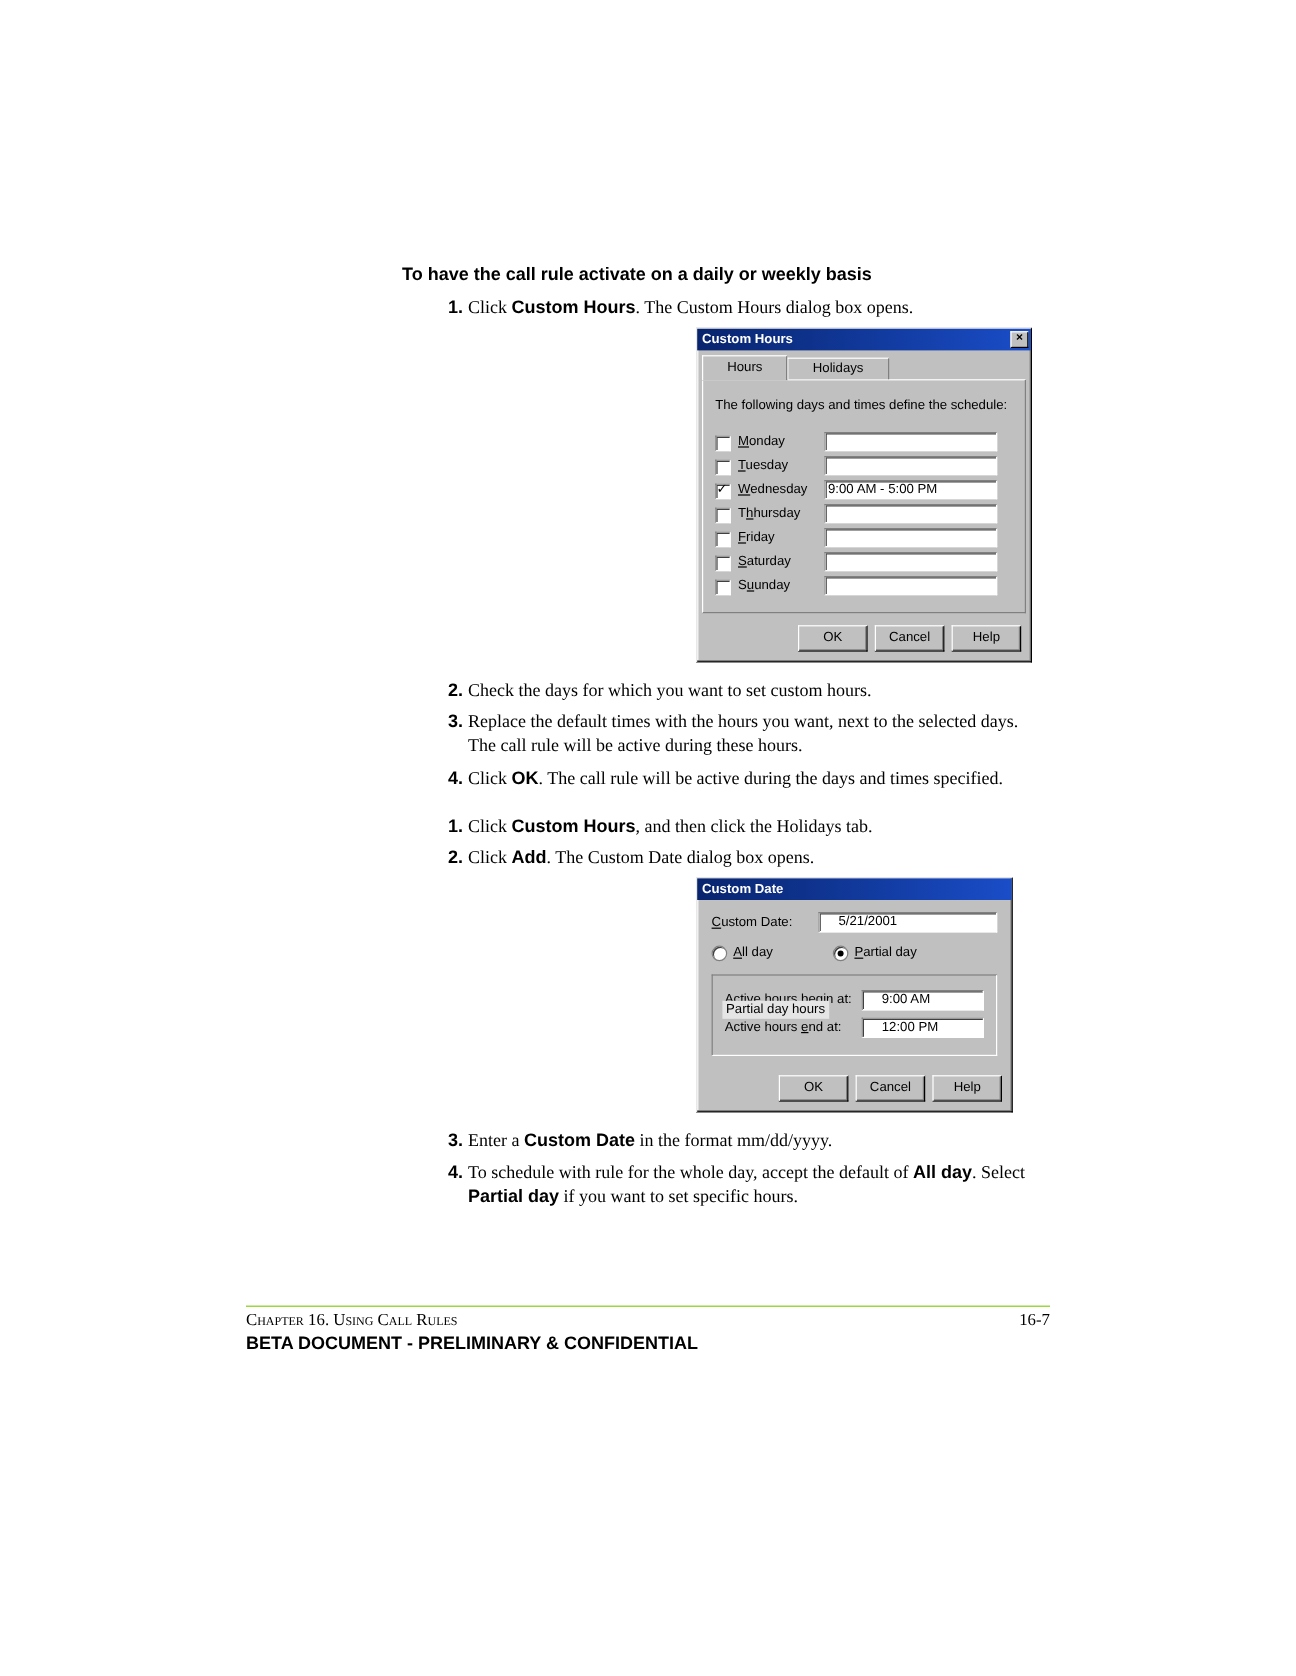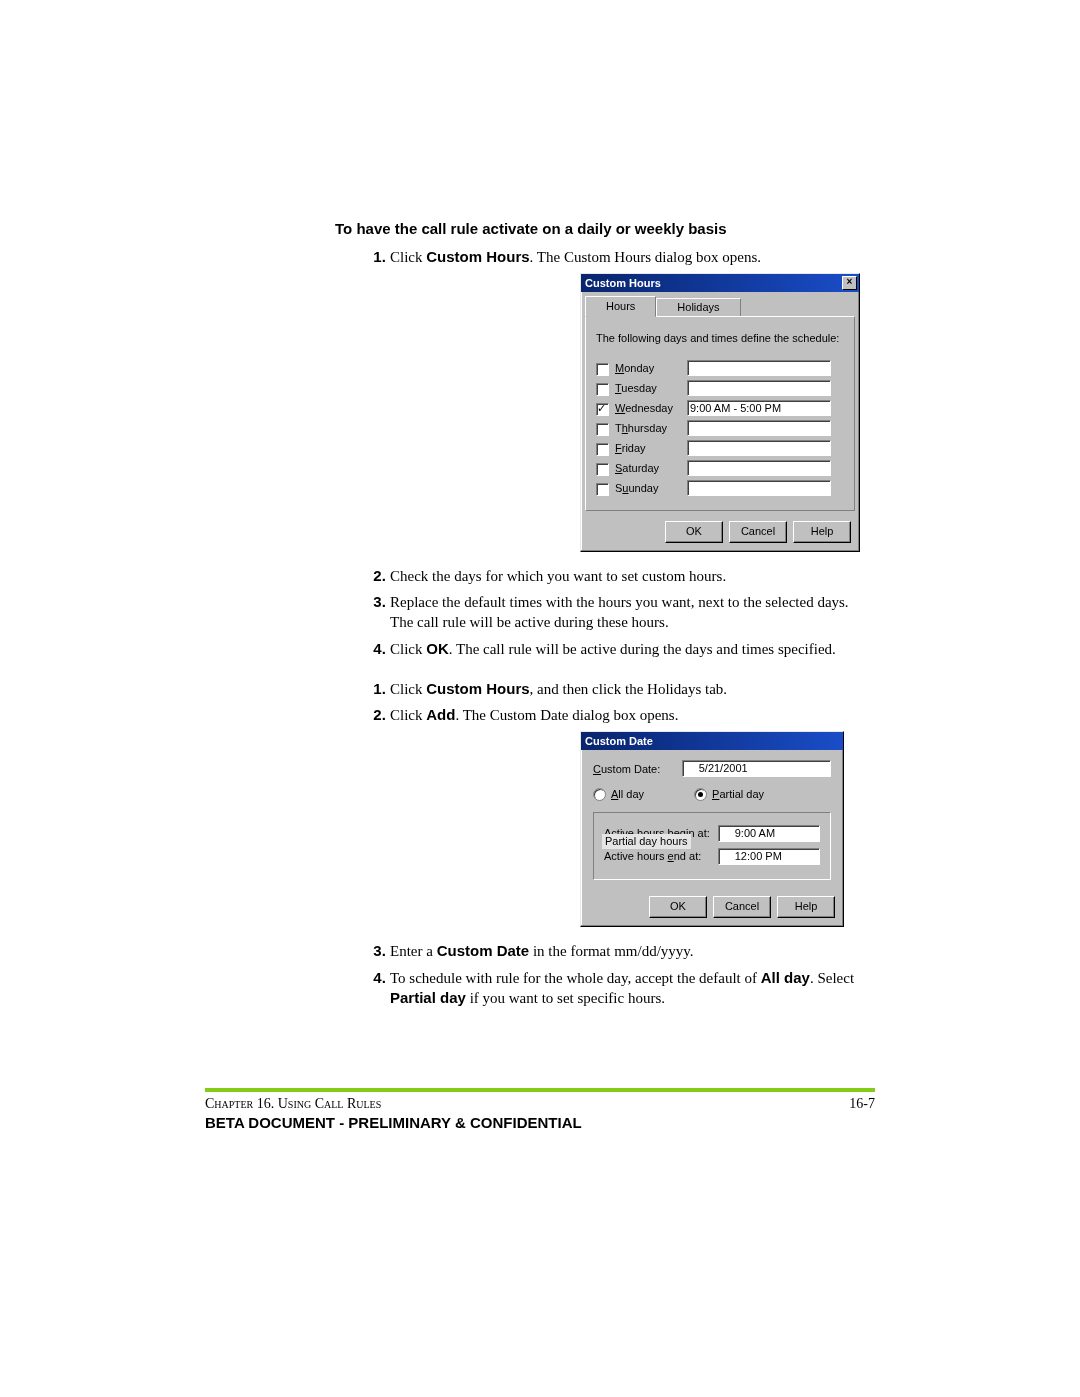--- a/index.html
+++ b/index.html
@@ -244,21 +244,21 @@
   .gb-row {
     display: flex;
     align-items: center;
     margin-bottom: 6px;
   }
   .gb-label { width: 130px; font-size: 11px; }
   .gb-label u { text-decoration: underline; }
 
   
   .footer {
-    border-top: 4px solid #84cc16;
+    border-top: 1px solid #84cc16;
     margin: 80px 0 0 0;
     padding-top: 4px;
     display: flex;
     justify-content: space-between;
     font-size: 14px;
   }
   .footer-left { font-variant: small-caps; }
   .confidential {
     font-family: Arial, Helvetica, sans-serif;
     font-weight: bold;

